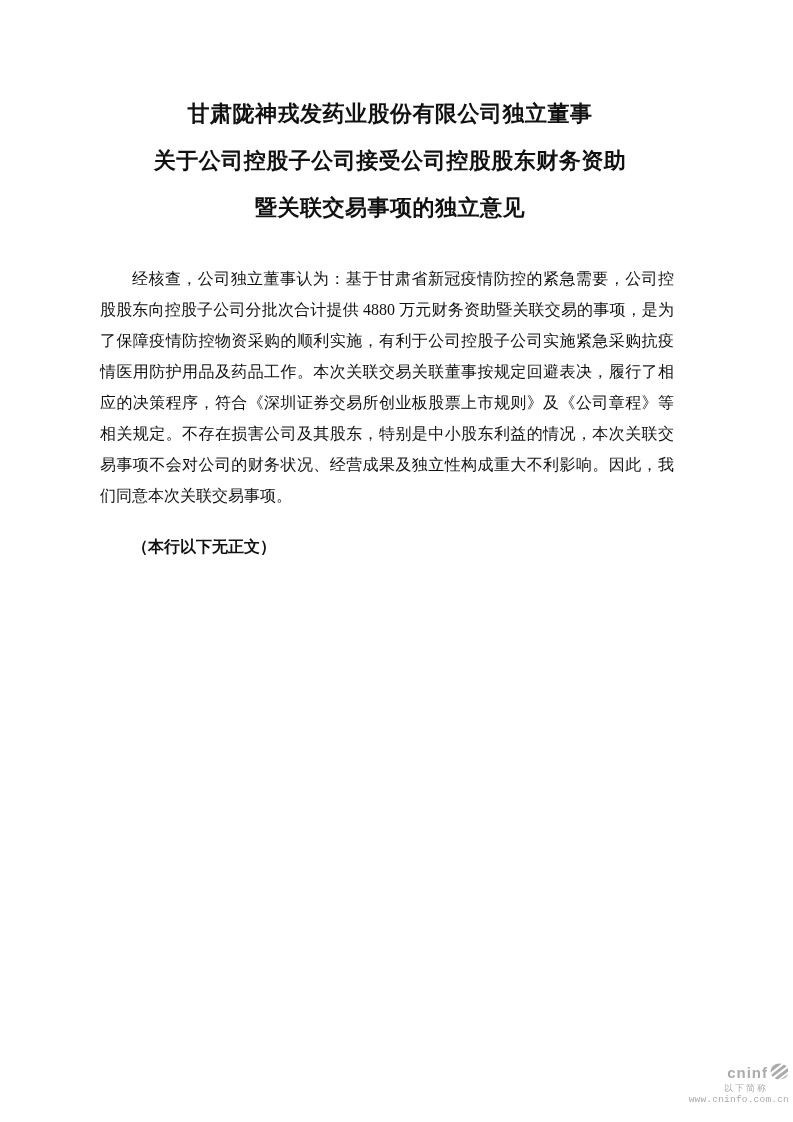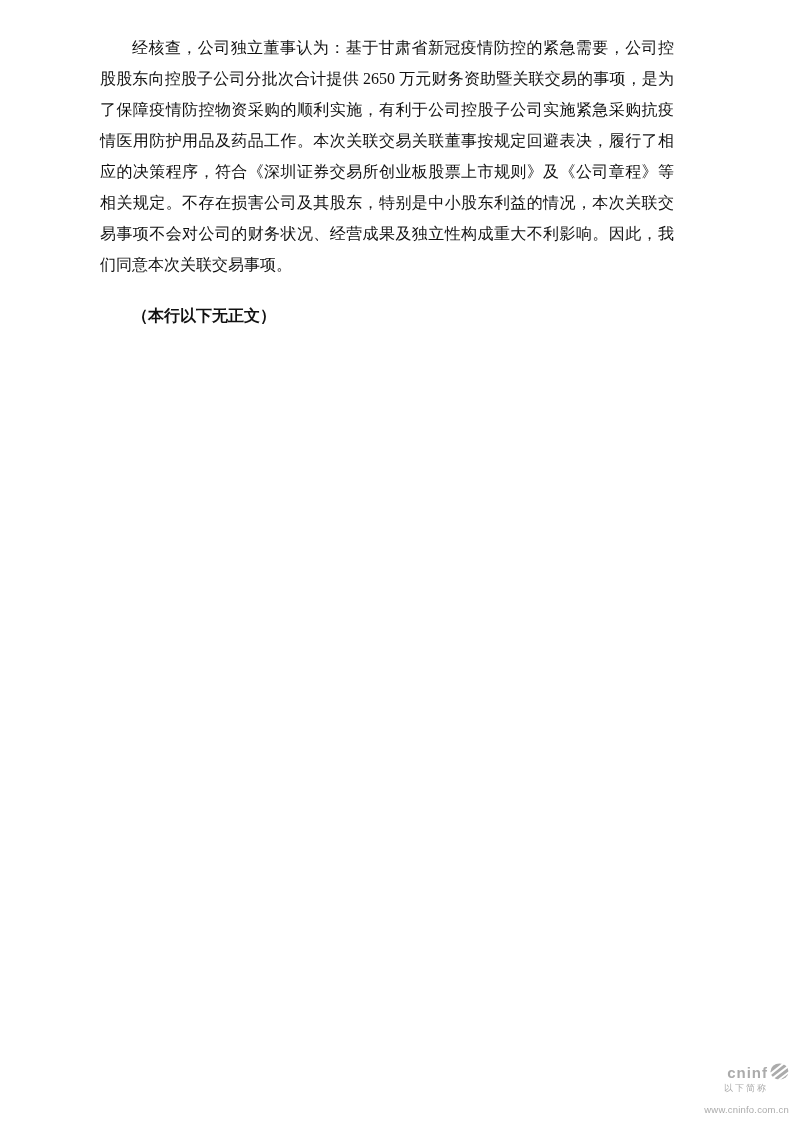--- a/index.html
+++ b/index.html
@@ -42,21 +42,21 @@
   }
   .closing {
     margin: 20px 0 0 0;
     text-indent: 2em;
     text-align: left;
     font-weight: bold;
   }
   .watermark {
     position: absolute;
     right: 4px;
-    bottom: 8px;
+    bottom: 18px;
     color: #ababab;
     font-family: "Liberation Sans", "DejaVu Sans", sans-serif;
     text-align: right;
     line-height: 1;
   }
   .watermark .brand-row {
     display: flex;
     align-items: center;
     justify-content: flex-end;
     gap: 2px;
@@ -67,35 +67,41 @@
     letter-spacing: 1px;
   }
   .watermark .brand-cn {
     font-size: 9px;
     letter-spacing: 2px;
     padding-right: 21px;
     margin-top: 1px;
   }
   .watermark .url {
     font-size: 9.5px;
-    margin-top: 12px;
+    margin-top: 2px;
     letter-spacing: 0.2px;
+    font-family: Liberation Mono, monospace;
   }
   .swirl {
     display: inline-block;
   }
 </style>
 </head>
 <body>
 
 <div class="page">
 
+  <div class="doc-title">
+    <div>甘肃陇神戎发药业股份有限公司独立董事</div>
+    <div>关于公司控股子公司接受公司控股股东财务资助</div>
+    <div>暨关联交易事项的独立意见</div>
+  </div>
 
   <div class="doc-body">
-    <p class="para">经核查，公司独立董事认为：基于甘肃省新冠疫情防控的紧急需要，公司控股股东向控股子公司分批次合计提供 2650 万元财务资助暨关联交易的事项，是为了保障疫情防控物资采购的顺利实施，有利于公司控股子公司实施紧急采购抗疫情医用防护用品及药品工作。本次关联交易关联董事按规定回避表决，履行了相应的决策程序，符合《深圳证券交易所创业板股票上市规则》及《公司章程》等相关规定。不存在损害公司及其股东，特别是中小股东利益的情况，本次关联交易事项不会对公司的财务状况、经营成果及独立性构成重大不利影响。因此，我们同意本次关联交易事项。</p>
+    <p class="para">经核查，公司独立董事认为：基于甘肃省新冠疫情防控的紧急需要，公司控股股东向控股子公司分批次合计提供 4880 万元财务资助暨关联交易的事项，是为了保障疫情防控物资采购的顺利实施，有利于公司控股子公司实施紧急采购抗疫情医用防护用品及药品工作。本次关联交易关联董事按规定回避表决，履行了相应的决策程序，符合《深圳证券交易所创业板股票上市规则》及《公司章程》等相关规定。不存在损害公司及其股东，特别是中小股东利益的情况，本次关联交易事项不会对公司的财务状况、经营成果及独立性构成重大不利影响。因此，我们同意本次关联交易事项。</p>
     <p class="closing">（本行以下无正文）</p>
   </div>
 
   <div class="watermark">
     <div class="brand-row">
       <span class="brand">cninf</span>
       <span class="swirl">
         <svg width="19" height="17" viewBox="0 0 20 18" xmlns="http://www.w3.org/2000/svg">
           <ellipse cx="10" cy="9" rx="9.5" ry="8.5" fill="#ababab"></ellipse>
           <path d="M0 12 L15 0" stroke="#ffffff" stroke-width="2.2" fill="none"></path>

